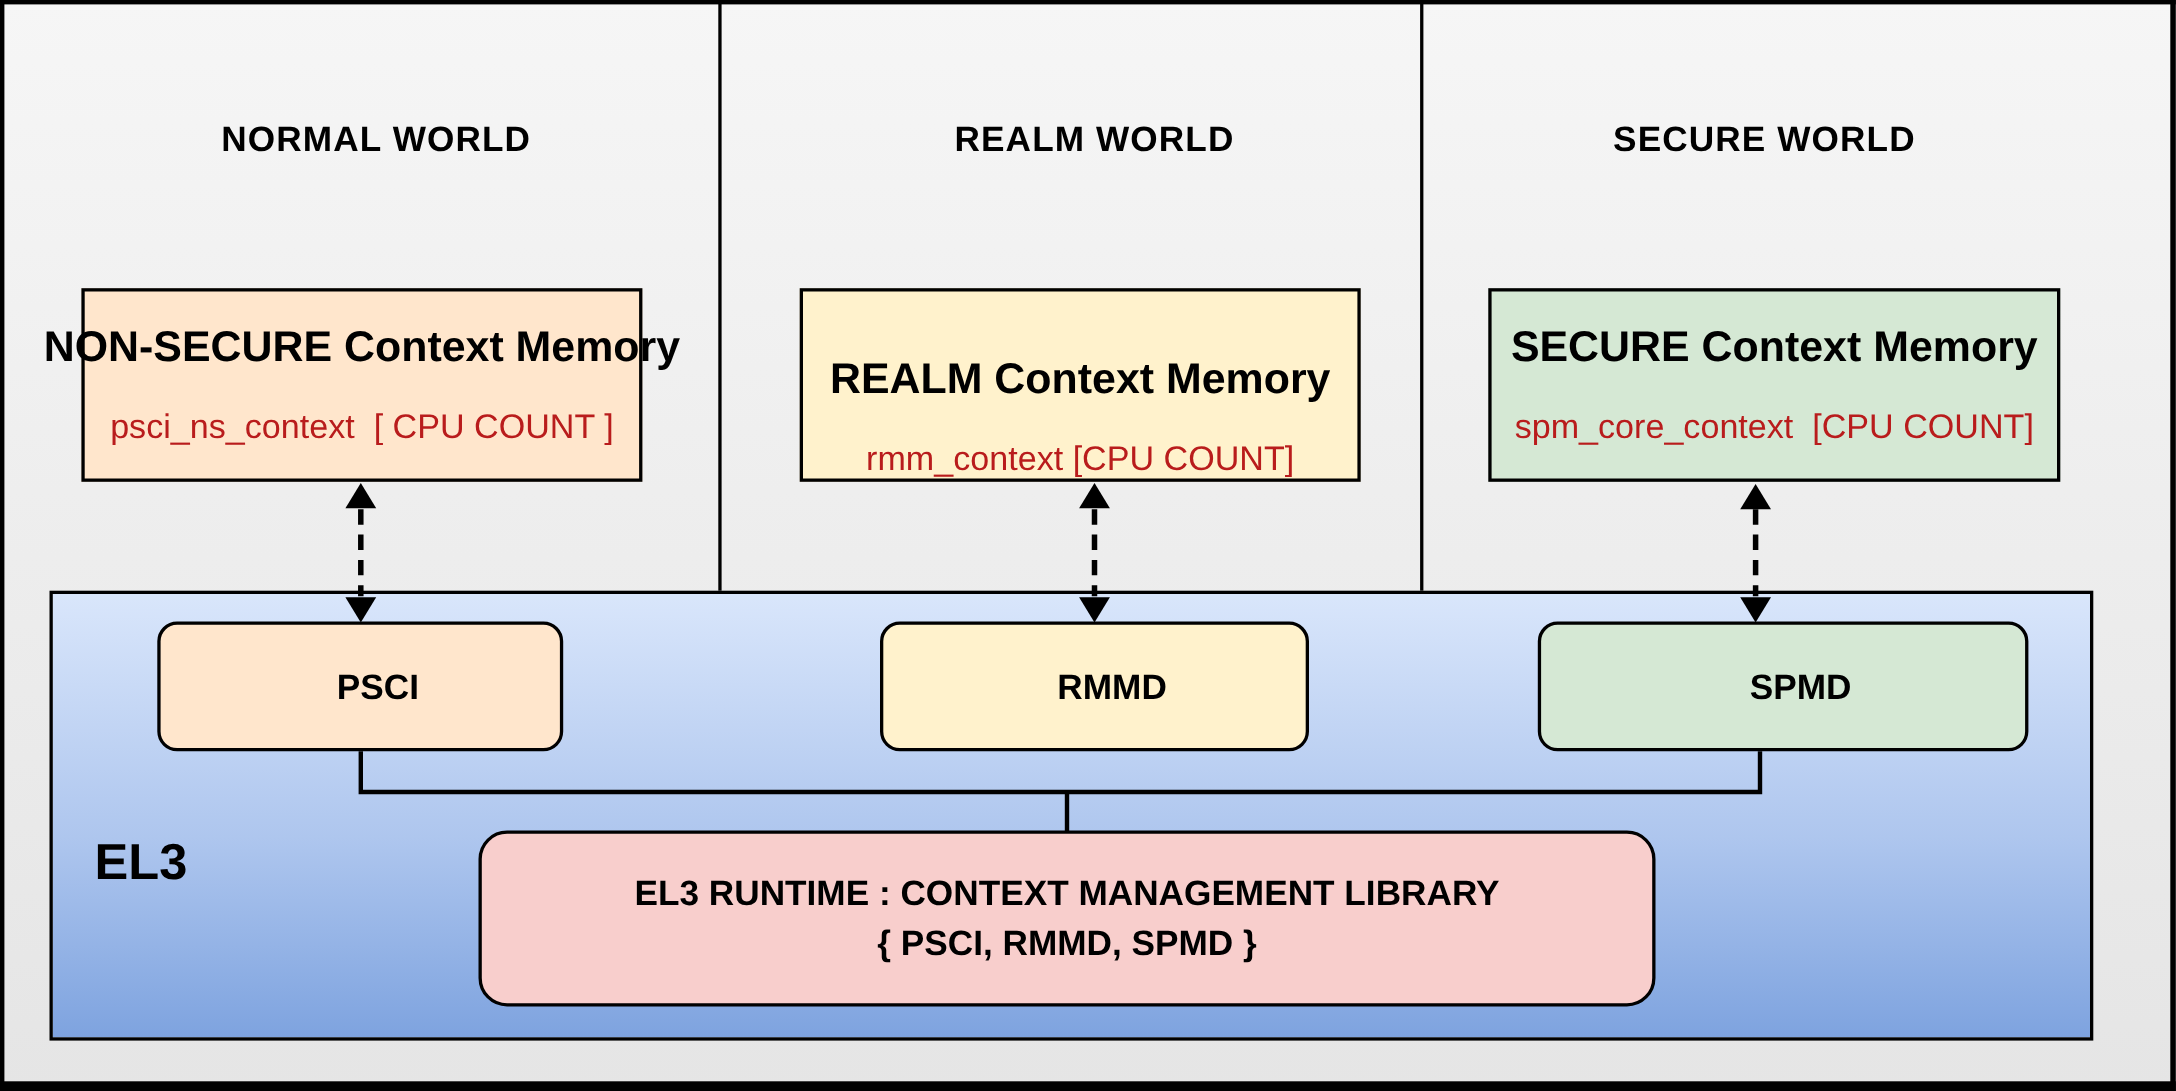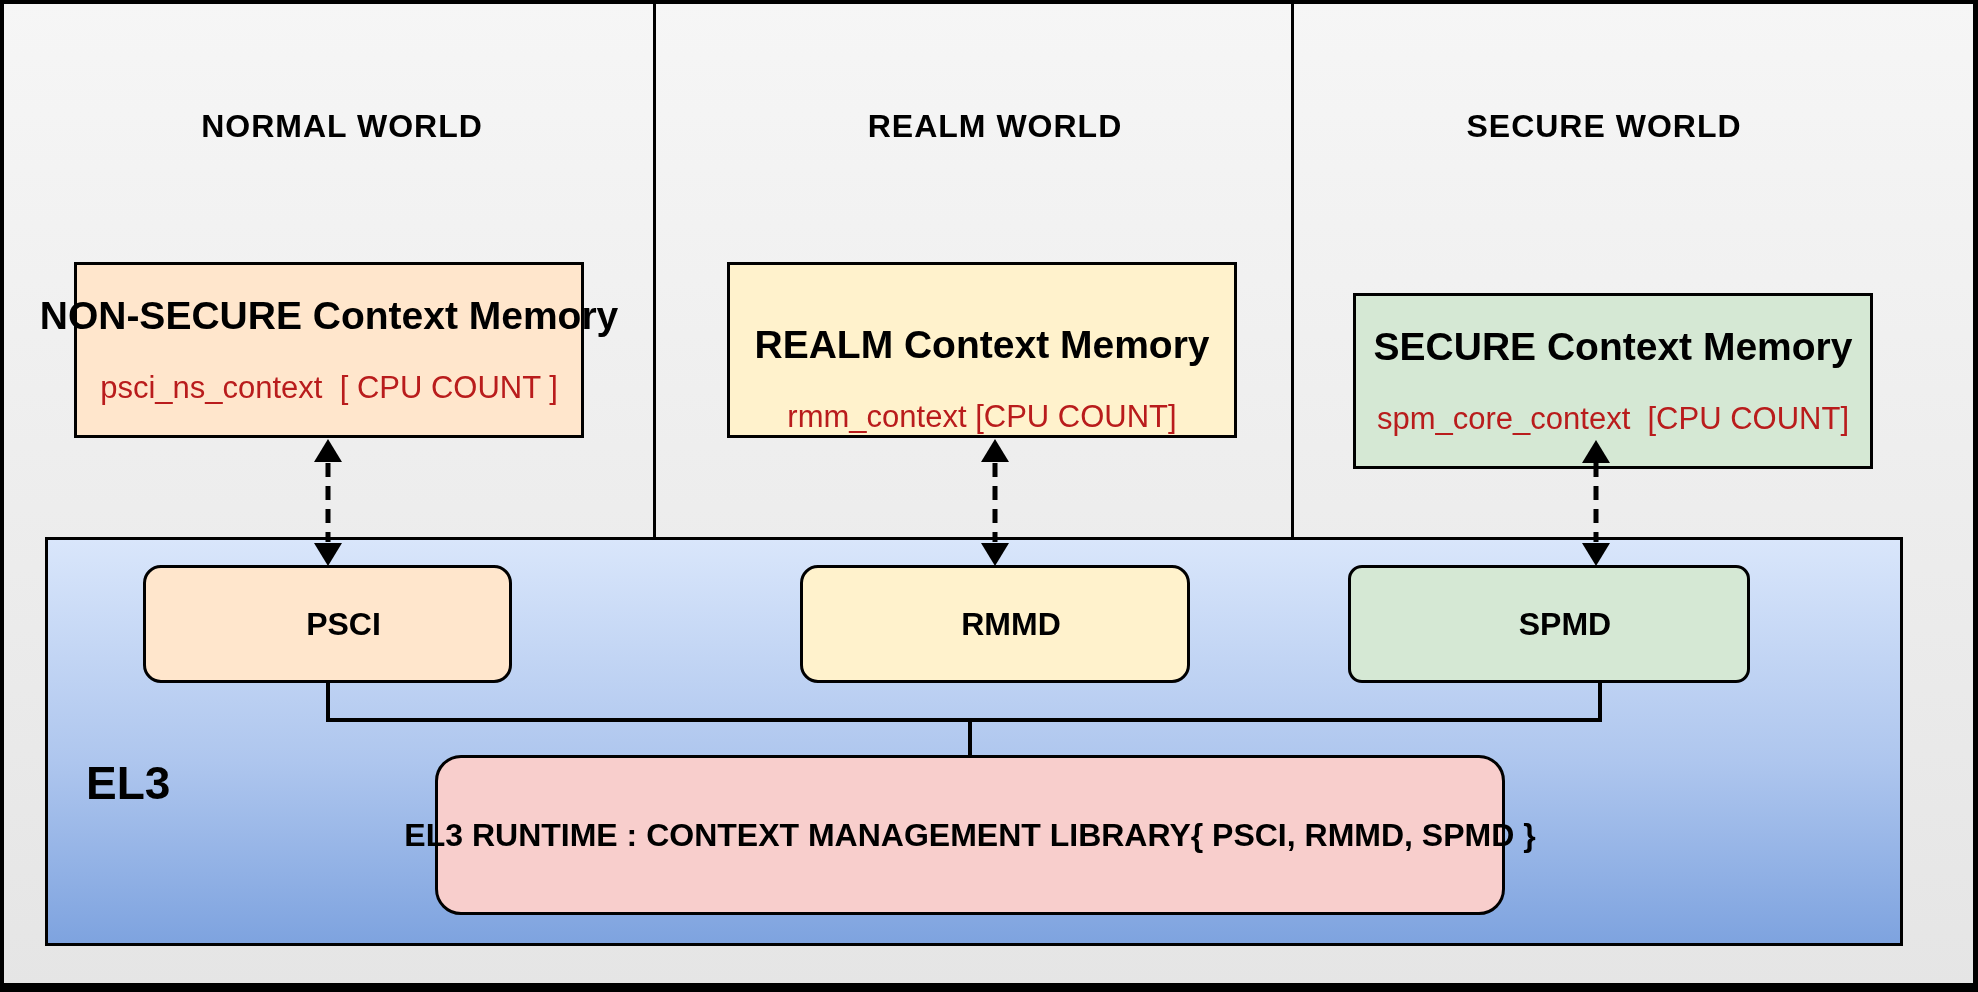--- a/index.html
+++ b/index.html
@@ -67,21 +67,21 @@
     padding-left: 32px;
   }
 
   .runtime-box {
     position: absolute;
     left: 435px; top: 755px;
     width: 1070px; height: 160px;
     border: 3px solid #000;
     border-radius: 26px;
     display: flex;
-    flex-direction: row;
+    flex-direction: column;
     justify-content: center;
     align-items: center;
     row-gap: 8px;
     text-align: center;
   }
   .runtime-line { font-size: 32px; font-weight: bold; color: #000; white-space: pre; }
 
   .el3-label {
     position: absolute;
     left: 86px; top: 756px;
@@ -112,34 +112,34 @@
   <div class="mem-box" style="left: 74px; width: 510px; background: rgb(255, 230, 204);">
     <div class="mem-title">NON-SECURE Context Memory</div>
     <div class="mem-value">psci_ns_context  [ CPU COUNT ]</div>
   </div>
 
   <div class="mem-box" style="left: 727px; width: 510px; background: rgb(255, 242, 204); justify-content: flex-end;">
     <div class="mem-title">REALM Context Memory</div>
     <div class="mem-value">rmm_context [CPU COUNT]</div>
   </div>
 
-  <div class="mem-box" style="left: 1353px; width: 520px; background: rgb(213, 232, 212); margin-top: 31px;">
+  <div class="mem-box" style="left: 1353px; width: 520px; background: rgb(213, 232, 212);">
     <div class="mem-title">SECURE Context Memory</div>
     <div class="mem-value">spm_core_context  [CPU COUNT]</div>
   </div>
 
   <div class="el3-box"></div>
 
   <div class="el3-label">EL3</div>
 
   <div class="chip" style="left: 143px; width: 369px; background: rgb(255, 230, 204);">PSCI</div>
 
   <div class="chip" style="left: 800px; width: 390px; background: rgb(255, 242, 204);">RMMD</div>
 
-  <div class="chip" style="left: 1348px; width: 402px; background: rgb(213, 232, 212); border-radius: 14px;">SPMD</div>
+  <div class="chip" style="left: 1398px; width: 446px; background: rgb(213, 232, 212);">SPMD</div>
 
   <div class="runtime-box" style="background: rgb(248, 206, 204);">
     <div class="runtime-line">EL3 RUNTIME : CONTEXT MANAGEMENT LIBRARY</div>
     <div class="runtime-line">{ PSCI, RMMD, SPMD }</div>
   </div>
 
   <svg id="connector-layer" viewBox="0 0 1978 992">
 
     <path d="M 328 683 L 328 720 L 1600 720 L 1600 683" fill="none" stroke="#000" stroke-width="4"></path>
     <path d="M 970 720 L 970 756" fill="none" stroke="#000" stroke-width="4"></path>

